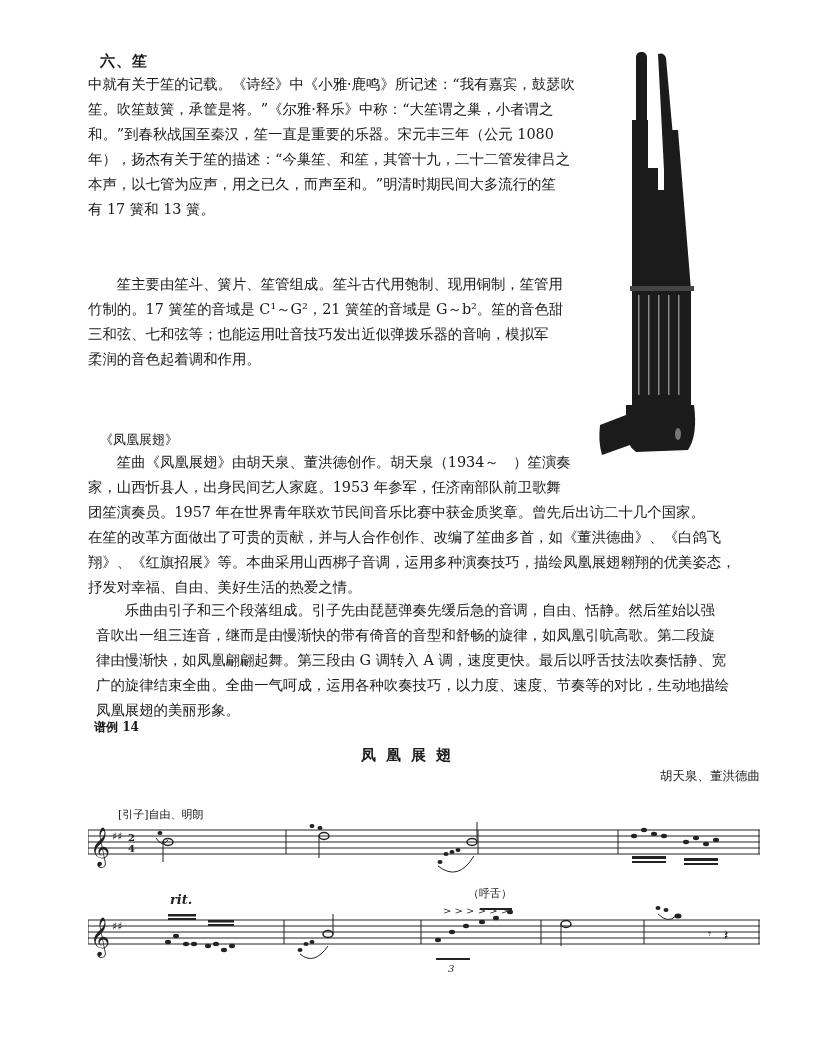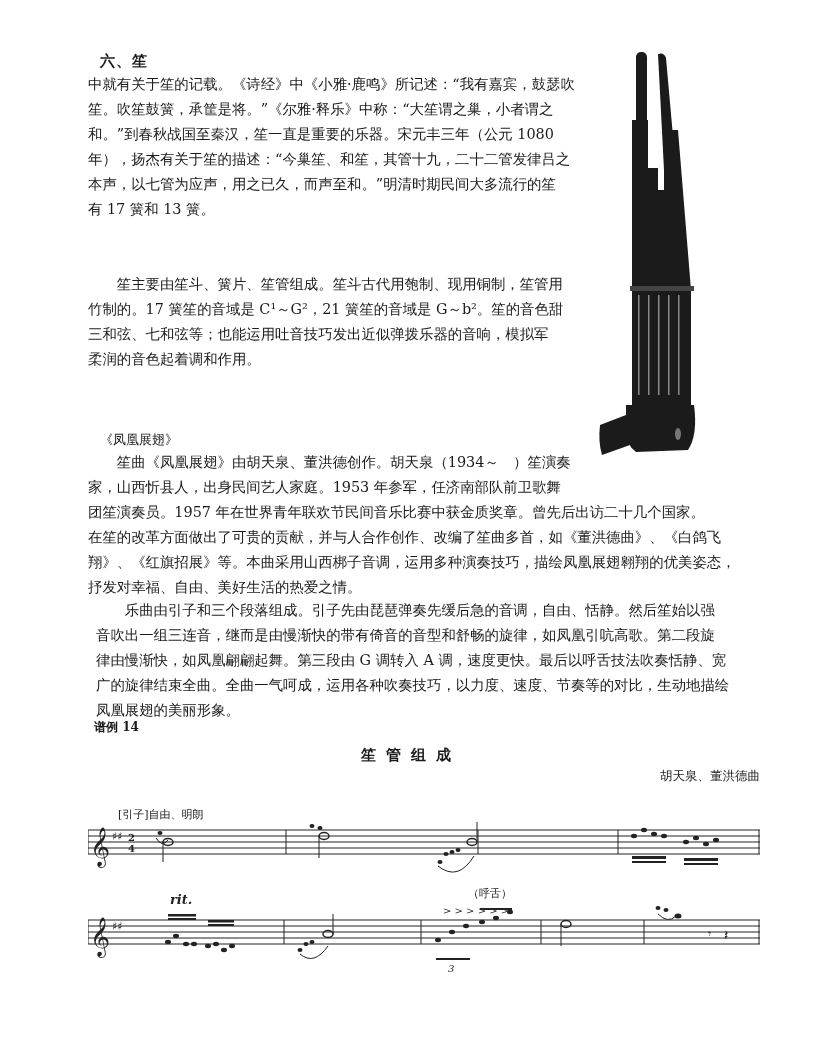--- a/index.html
+++ b/index.html
@@ -83,21 +83,21 @@
 
 <div class="abs para p4">
   <span class="line">　　乐曲由引子和三个段落组成。引子先由琵琶弹奏先缓后急的音调，自由、恬静。然后笙始以强</span>
   <span class="line">音吹出一组三连音，继而是由慢渐快的带有倚音的音型和舒畅的旋律，如凤凰引吭高歌。第二段旋</span>
   <span class="line">律由慢渐快，如凤凰翩翩起舞。第三段由 G 调转入 A 调，速度更快。最后以呼舌技法吹奏恬静、宽</span>
   <span class="line">广的旋律结束全曲。全曲一气呵成，运用各种吹奏技巧，以力度、速度、节奏等的对比，生动地描绘</span>
   <span class="line">凤凰展翅的美丽形象。</span>
 </div>
 
 <div class="abs example-label">谱例 14</div>
-<div class="abs score-title">笙管组成</div>
+<div class="abs score-title">凤凰展翅</div>
 <div class="abs composer">胡天泉、董洪德曲</div>
 
 <svg class="abs score" viewBox="0 0 672 200">
 
   <g stroke="#222" stroke-width="1">
     <line x1="0" y1="30" x2="672" y2="30"></line>
     <line x1="0" y1="36" x2="672" y2="36"></line>
     <line x1="0" y1="42" x2="672" y2="42"></line>
     <line x1="0" y1="48" x2="672" y2="48"></line>
     <line x1="0" y1="54" x2="672" y2="54"></line>

